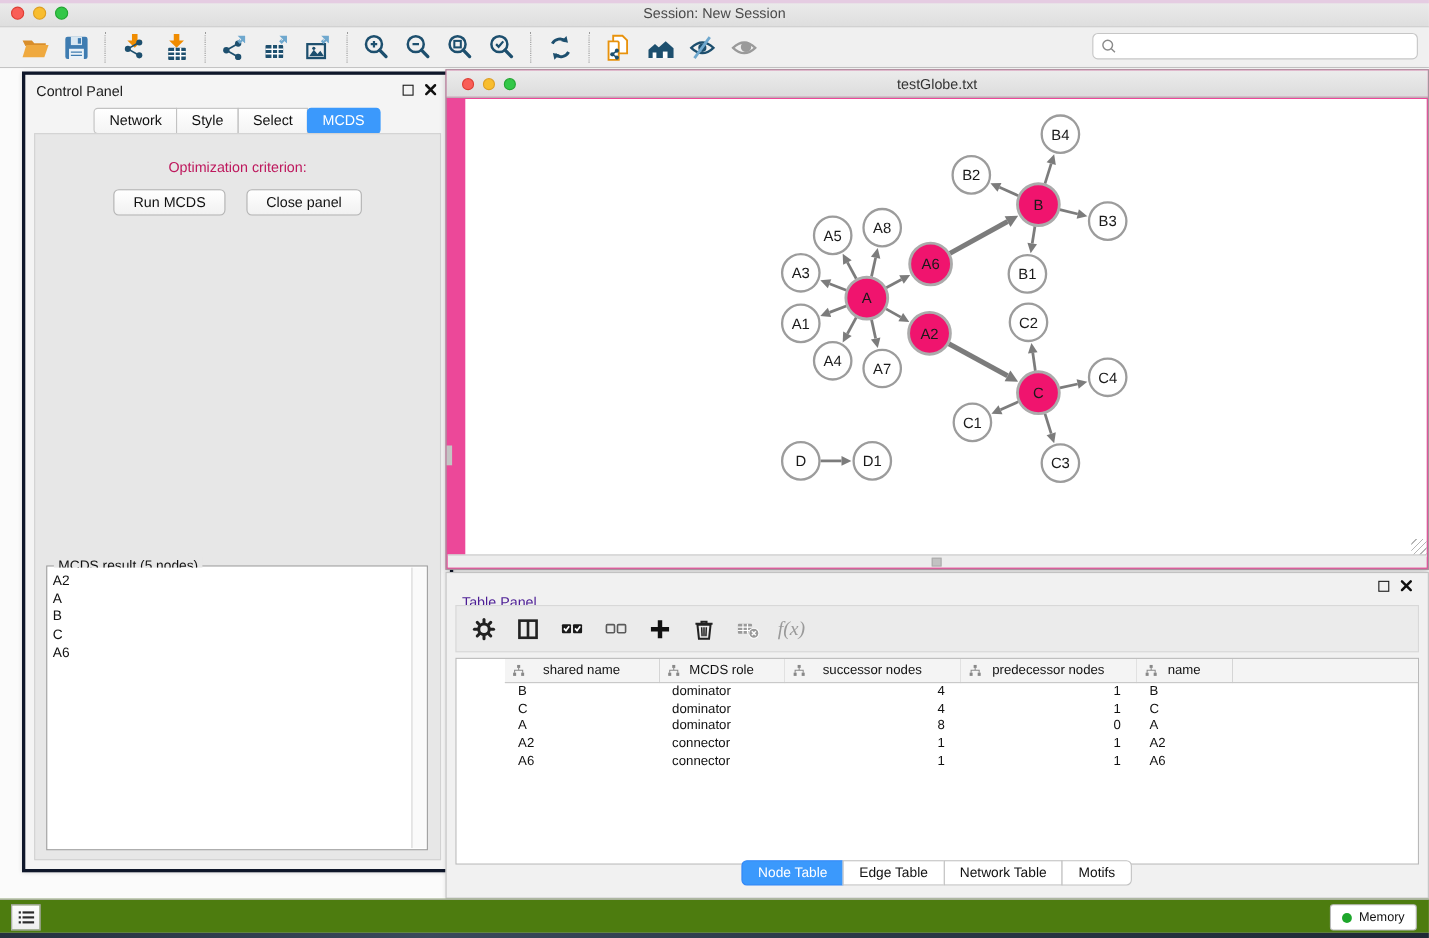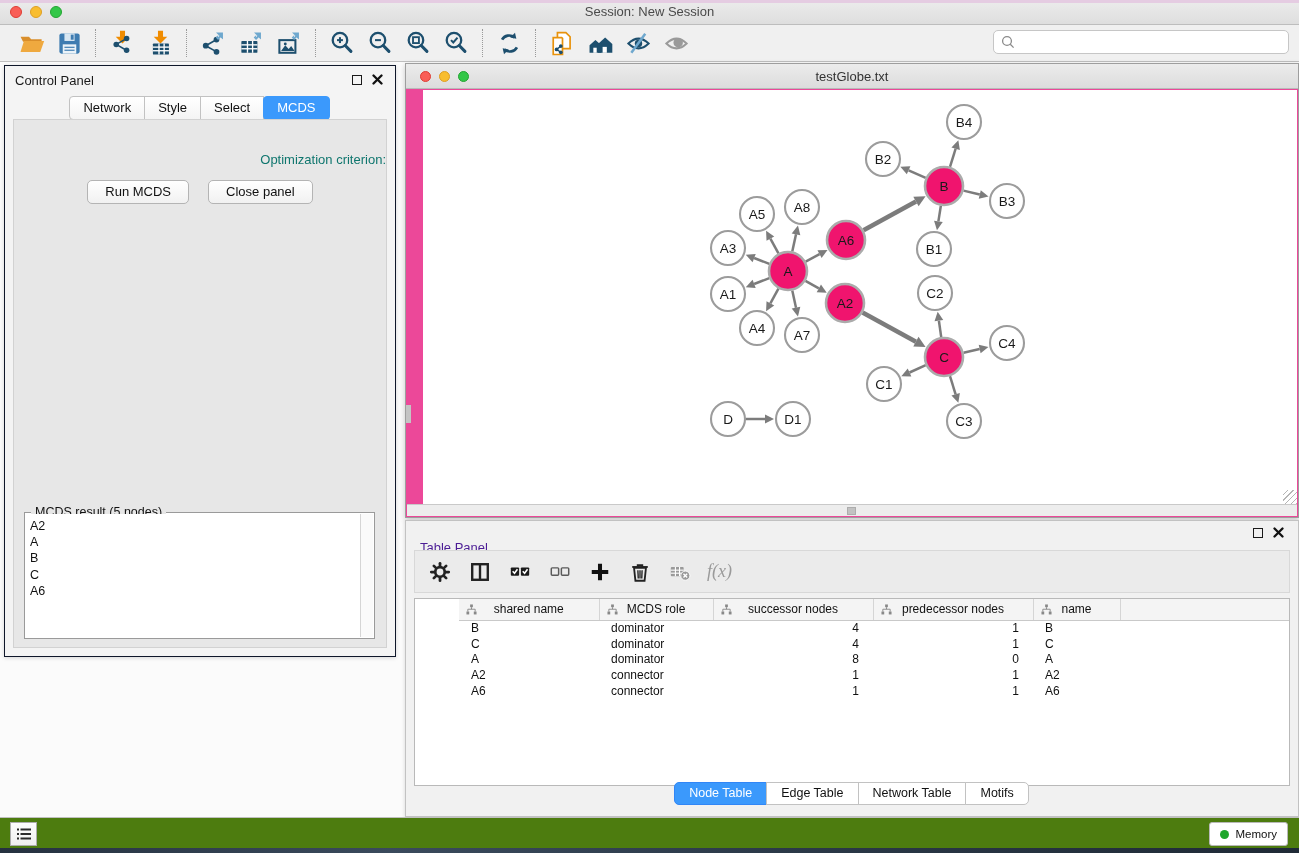--- a/index.html
+++ b/index.html
@@ -29,31 +29,31 @@
 
   
   .desktop { position:absolute; top:62px; left:0; width:1299px; height:755px; background:#FBFBFB; }
 
   
   .panel-head-btns { position:absolute; top:8px; display:flex; gap:10px; align-items:center; }
   .float-btn { width:10px; height:10px; border:1.6px solid #1a1a1a; background:transparent; display:inline-block; }
   .close-btn svg { width:11px; height:11px; display:block; }
 
   
-  .control-panel { position:absolute; left:4px; top:3px; width:392px; height:592px;
-    background:#F4F4F4; border:1px solid #0f172a; box-shadow:0 1px 4px rgba(0,0,0,.15); }
+  .control-panel { position:absolute; left:20px; top:3px; width:392px; height:728px;
+    background:#F4F4F4; border:3px solid #0f172a; box-shadow:0 1px 4px rgba(0,0,0,.15); }
   .cp-title { position:absolute; top:7px; left:10px; font-size:13px; color:#1a1a1a; }
   .cp-tabs { position:absolute; top:30px; left:0; width:100%; display:flex; justify-content:center; }
   .cp-tab { font-size:13px; color:#111; background:linear-gradient(#FFFFFF,#F4F4F4);
     border:1px solid #C2C2C2; padding:3px 13px 4px; margin-left:-1px; cursor:default; }
   .cp-tab:first-child { border-radius:4px 0 0 4px; }
   .cp-tab:last-child { border-radius:0 4px 4px 0; }
   .cp-tab.selected { background:#3B99FC; border-color:#3B99FC; color:#fff; border-radius:4px;text-align:center; }
   .cp-content { position:absolute; top:53px; left:8px; right:8px; bottom:8px; background:#E7E7E7; border:1px solid #D2D2D2; }
-  .opt-label { margin-top:32px; text-align:right; font-size:13px; color:#0f766e; }
+  .opt-label { margin-top:22px; text-align:center; font-size:13px; color:#be185d; }
   .criterion { position:relative; margin:11px auto 0; width:312px; height:24px; background:#fff;
     border:1px solid #ABABAB; border-radius:4px; font-size:13px; line-height:22px; padding-left:10px; color:#111; }
   .criterion .stepper { position:absolute; right:-1px; top:-1px; width:21px; height:24px; border-radius:0 4px 4px 0;
     background:linear-gradient(#6FB1FC,#3186F6); display:flex; flex-direction:column; align-items:center; justify-content:center; gap:2px; }
   .stepper i { width:0; height:0; border-left:4px solid transparent; border-right:4px solid transparent; display:block; }
   .stepper .up { border-bottom:5px solid #fff; }
   .stepper .down { border-top:5px solid #fff; }
   .cp-buttons { margin-top:13px; display:flex; justify-content:center; gap:19px; }
   .cp-btn { font-size:13px; color:#111; background:linear-gradient(#FFFFFF,#F1F1F1);
     border:1px solid #B4B4B4; border-radius:5px; padding:3px 17px 4px; cursor:default; }

